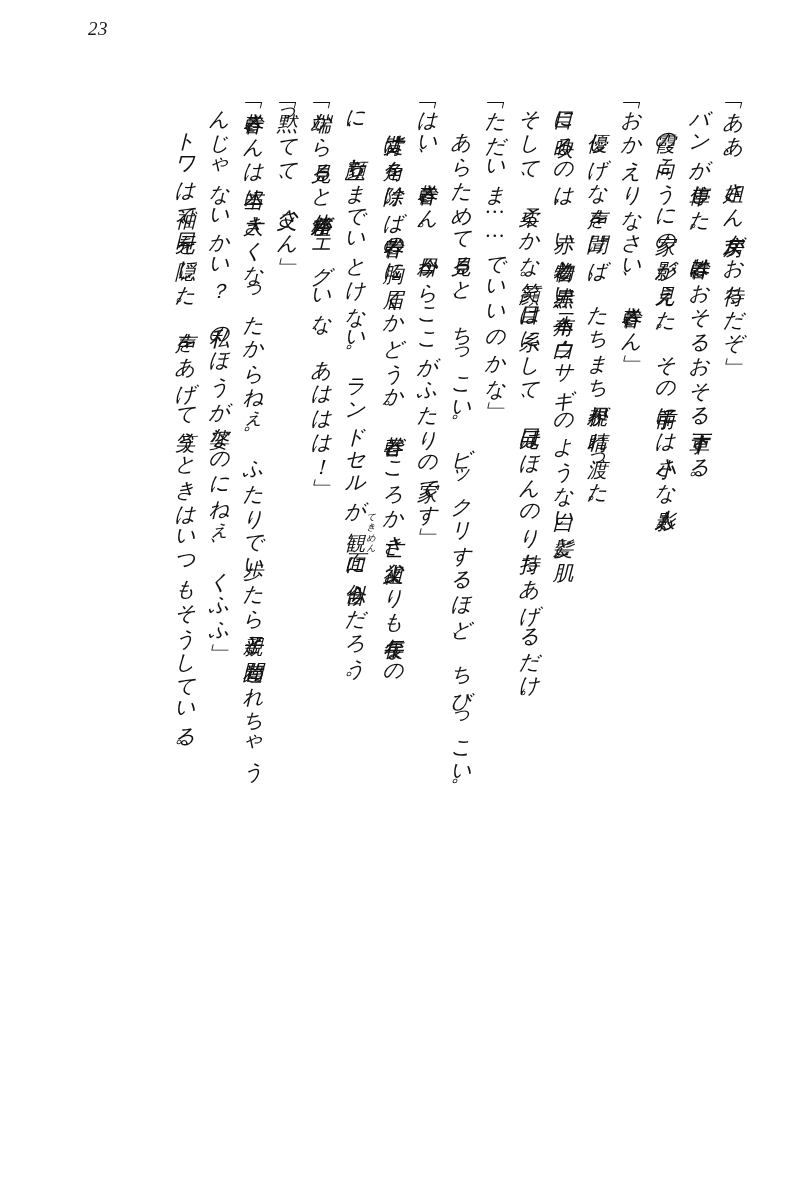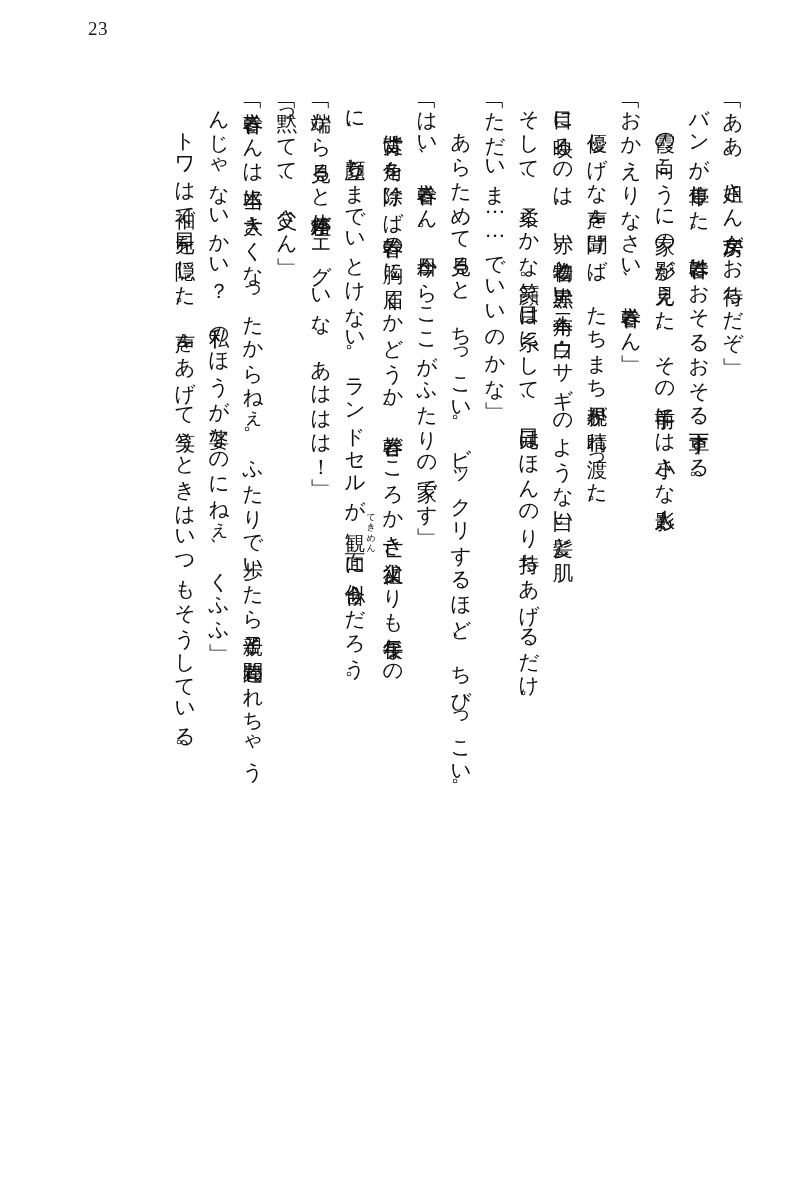--- a/index.html
+++ b/index.html
@@ -13,20 +13,21 @@
     font-family: "Liberation Serif", "DejaVu Serif", serif;
     color: #1a1a1a;
     overflow: hidden;
   }
   .page {
     position: relative;
     width: 800px;
     height: 988px;
     background: #ffffff;
     box-sizing: border-box;
+    font-style: italic;
   }
   .page-number {
     position: absolute;
     top: 18px;
     left: 88px;
     font-size: 19px;
     font-family: "Liberation Serif", "DejaVu Serif", serif;
     color: #1a1a1a;
     letter-spacing: 0.5px;
   }

